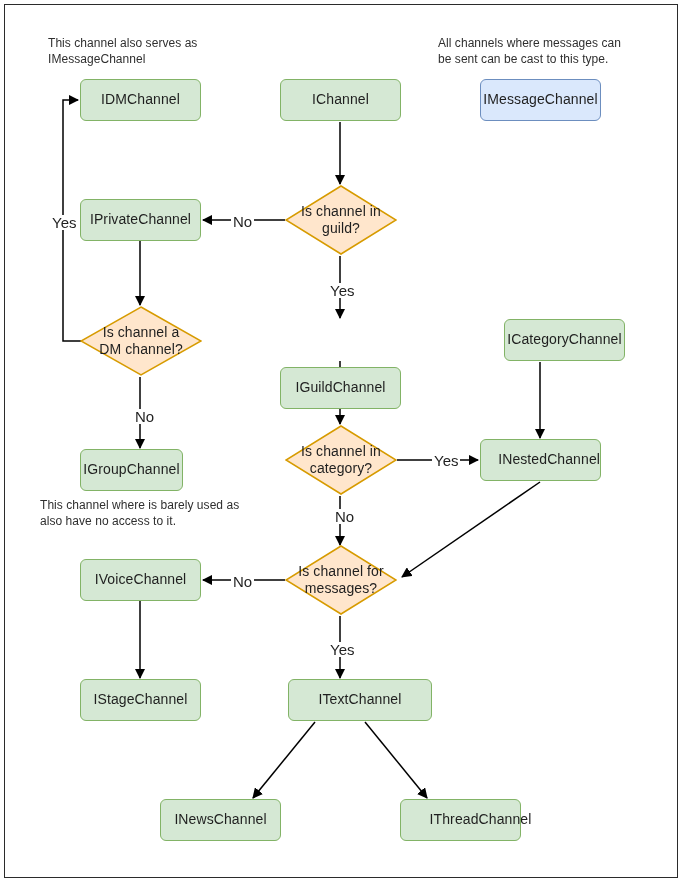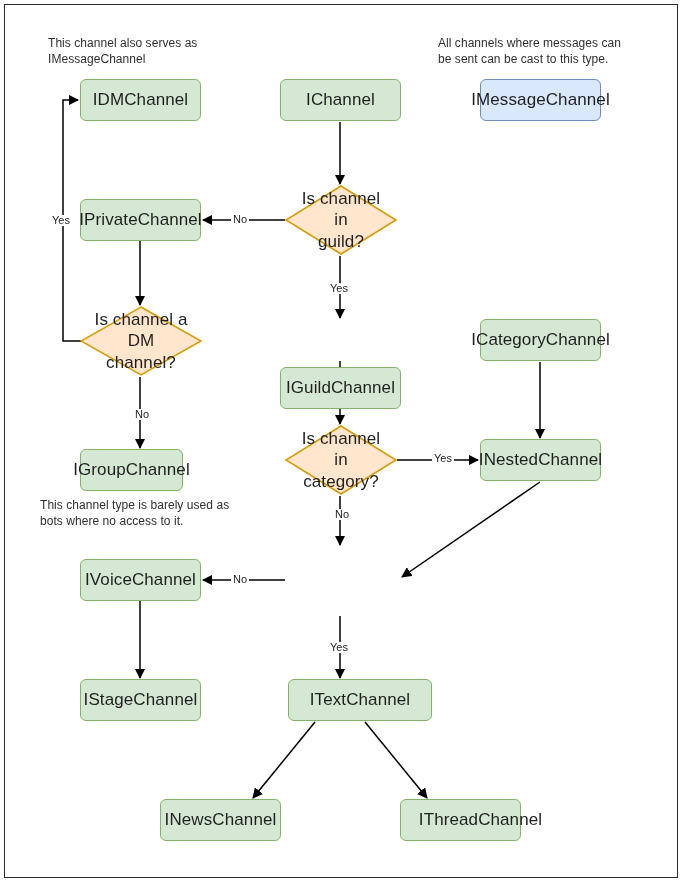--- a/index.html
+++ b/index.html
@@ -35,21 +35,21 @@
     width: 682px;
     height: 882px;
   }
   .node {
     position: absolute;
     box-sizing: border-box;
     display: flex;
     align-items: center;
     justify-content: center;
     text-align: center;
-    font-size: 17px;
+    font-size: 14px;
     color: #1f1f1f;
     line-height: 1.25;
     letter-spacing: 0.1px;
   }
   .node.box {
     border-radius: 6px;
     border: 1px solid #82b366;
     background: #d5e8d4;
   }
   .node.box.blue {
@@ -75,21 +75,21 @@
   .note {
     position: absolute;
     font-size: 12px;
     color: #2f2f2f;
     text-align: left;
     line-height: 1.32;
     letter-spacing: 0.05px;
   }
   .edge-label {
     position: absolute;
-    font-size: 11px;
+    font-size: 15px;
     color: #1f1f1f;
     background: #ffffff;
     padding: 0 2px;
     line-height: 1;
     white-space: nowrap;
   }
 </style>
 </head>
 <body>
 
@@ -143,22 +143,22 @@
     <div>This channel also serves as</div>
     <div>IMessageChannel</div>
   </div>
 
   <div class="note" style="left:438px; top:36px; width:204px;">
     <div>All channels where messages can</div>
     <div>be sent can be cast to this type.</div>
   </div>
 
   <div class="note" style="left:40px; top:498px; width:250px;">
-    <div>This channel type is barely used as</div>
-    <div>bots where no access to it.</div>
+    <div>This channel where is barely used as</div>
+    <div>also have no access to it.</div>
   </div>
 
   <div class="node box" style="left:80px; top:79px; width:121px; height:42px;">
     <span>IDMChannel</span>
   </div>
 
   <div class="node box" style="left:280px; top:79px; width:121px; height:42px;">
     <span>IChannel</span>
   </div>
 
@@ -167,29 +167,29 @@
   </div>
 
   <div class="node box" style="left:80px; top:199px; width:121px; height:42px;">
     <span>IPrivateChannel</span>
   </div>
 
   <div class="node box" style="left:280px; top:319px; width:121px; height:42px;margin-top:48px;">
     <span>IGuildChannel</span>
   </div>
 
-  <div class="node box" style="left:480px; top:319px; width:121px; height:42px;">
+  <div class="node box" style="left:504px; top:319px; width:121px; height:42px;">
     <span>ICategoryChannel</span>
   </div>
 
   <div class="node box" style="left:80px; top:449px; width:103px; height:42px;">
     <span>IGroupChannel</span>
   </div>
 
-  <div class="node box" style="left:480px; top:439px; width:121px; height:42px;">
+  <div class="node box" style="left:480px; top:439px; width:121px; height:42px;justify-content:flex-end;">
     <span>INestedChannel</span>
   </div>
 
   <div class="node box" style="left:80px; top:559px; width:121px; height:42px;">
     <span>IVoiceChannel</span>
   </div>
 
   <div class="node box" style="left:80px; top:679px; width:121px; height:42px;">
     <span>IStageChannel</span>
   </div>
@@ -229,20 +229,29 @@
   <div class="node diamond" style="left:285px; top:425px; width:112px; height:70px;">
     <svg class="diamond-shape" viewBox="0 0 112 70" preserveAspectRatio="none" xmlns="http://www.w3.org/2000/svg">
       <polygon points="56,1 111,35 56,69 1,35" fill="#ffe6cc" stroke="#d79b00" stroke-width="1.5"></polygon>
     </svg>
     <span class="diamond-label">
       <span>Is channel in</span><br>
       <span>category?</span>
     </span>
   </div>
 
+  <div class="node diamond" style="left:285px; top:545px; width:112px; height:70px;">
+    <svg class="diamond-shape" viewBox="0 0 112 70" preserveAspectRatio="none" xmlns="http://www.w3.org/2000/svg">
+      <polygon points="56,1 111,35 56,69 1,35" fill="#ffe6cc" stroke="#d79b00" stroke-width="1.5"></polygon>
+    </svg>
+    <span class="diamond-label">
+      <span>Is channel for</span><br>
+      <span>messages?</span>
+    </span>
+  </div>
 
   <div class="edge-label" style="left:231px; top:214px;">No</div>
 
   <div class="edge-label" style="left:328px; top:283px;">Yes</div>
 
   <div class="edge-label" style="left:50px; top:215px;">Yes</div>
 
   <div class="edge-label" style="left:133px; top:409px;">No</div>
 
   <div class="edge-label" style="left:432px; top:453px;">Yes</div>

